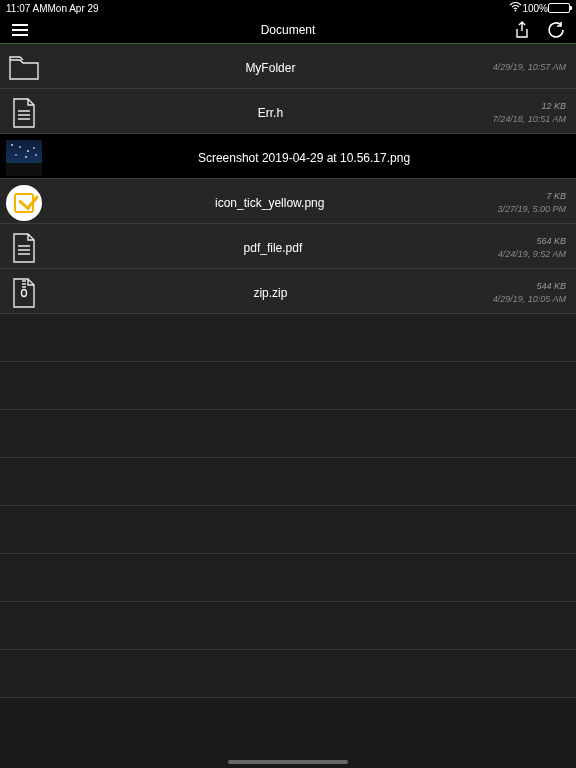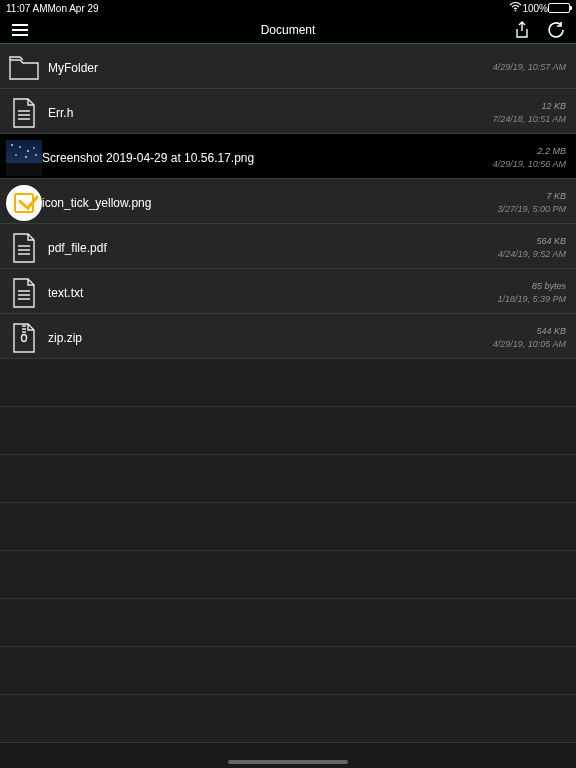--- a/index.html
+++ b/index.html
@@ -57,20 +57,21 @@
 
     
     .list { }
     .row {
       height: 45px;
       display: flex;
       align-items: center;
       padding: 4px 10px 0 6px;
       border-bottom: 1px solid #3a3a3a;
       background: #262626;
+      text-align: center;
     }
     .row.selected { background: #000000; }
     .row .thumb, .row .thumb-svg {
       width: 36px; height: 36px;
       display: flex; align-items: center; justify-content: center;
       margin-right: 6px;
       flex-shrink: 0;
     }
     .row .thumb-svg svg { stroke: #e8e8e8; fill: none; stroke-width: 1.4; }
     .row .name {
@@ -204,24 +205,20 @@
       </span>
       <span class="name">Err.h</span>
       <span class="meta">
         <span class="size">12 KB</span>
         <span class="date">7/24/18, 10:51 AM</span>
       </span>
     </div>
     <div class="row selected">
       <span class="thumb-screenshot"></span>
       <span class="name">Screenshot 2019-04-29 at 10.56.17.png</span>
-      <span class="meta">
-        <span class="size">2.2 MB</span>
-        <span class="date">4/29/19, 10:56 AM</span>
-      </span>
     </div>
     <div class="row">
       <span class="thumb-tick">
         <span class="box"></span>
       </span>
       <span class="name">icon_tick_yellow.png</span>
       <span class="meta">
         <span class="size">7 KB</span>
         <span class="date">3/27/19, 5:00 PM</span>
       </span>
@@ -230,33 +227,20 @@
       <span class="thumb-svg">
         <svg width="26" height="32" viewBox="0 0 26 32">
           <path d="M3 2 H17 L23 8 V30 H3 Z M17 2 V8 H23"></path>
           <path d="M7 14 H19 M7 18 H19 M7 22 H19"></path>
         </svg>
       </span>
       <span class="name">pdf_file.pdf</span>
       <span class="meta">
         <span class="size">564 KB</span>
         <span class="date">4/24/19, 9:52 AM</span>
-      </span>
-    </div>
-    <div class="row">
-      <span class="thumb-svg">
-        <svg width="26" height="32" viewBox="0 0 26 32">
-          <path d="M3 2 H17 L23 8 V30 H3 Z M17 2 V8 H23"></path>
-          <path d="M7 14 H19 M7 18 H19 M7 22 H19"></path>
-        </svg>
-      </span>
-      <span class="name">text.txt</span>
-      <span class="meta">
-        <span class="size">85 bytes</span>
-        <span class="date">1/18/19, 5:39 PM</span>
       </span>
     </div>
     <div class="row">
       <span class="thumb-svg">
         <svg width="26" height="32" viewBox="0 0 26 32">
           <path d="M3 2 H17 L23 8 V30 H3 Z M17 2 V8 H23"></path>
           <path d="M11 4 H15 M11 7 H15 M11 10 H15"></path>
           <ellipse cx="13" cy="16" rx="2.5" ry="3.5"></ellipse>
         </svg>
       </span>

